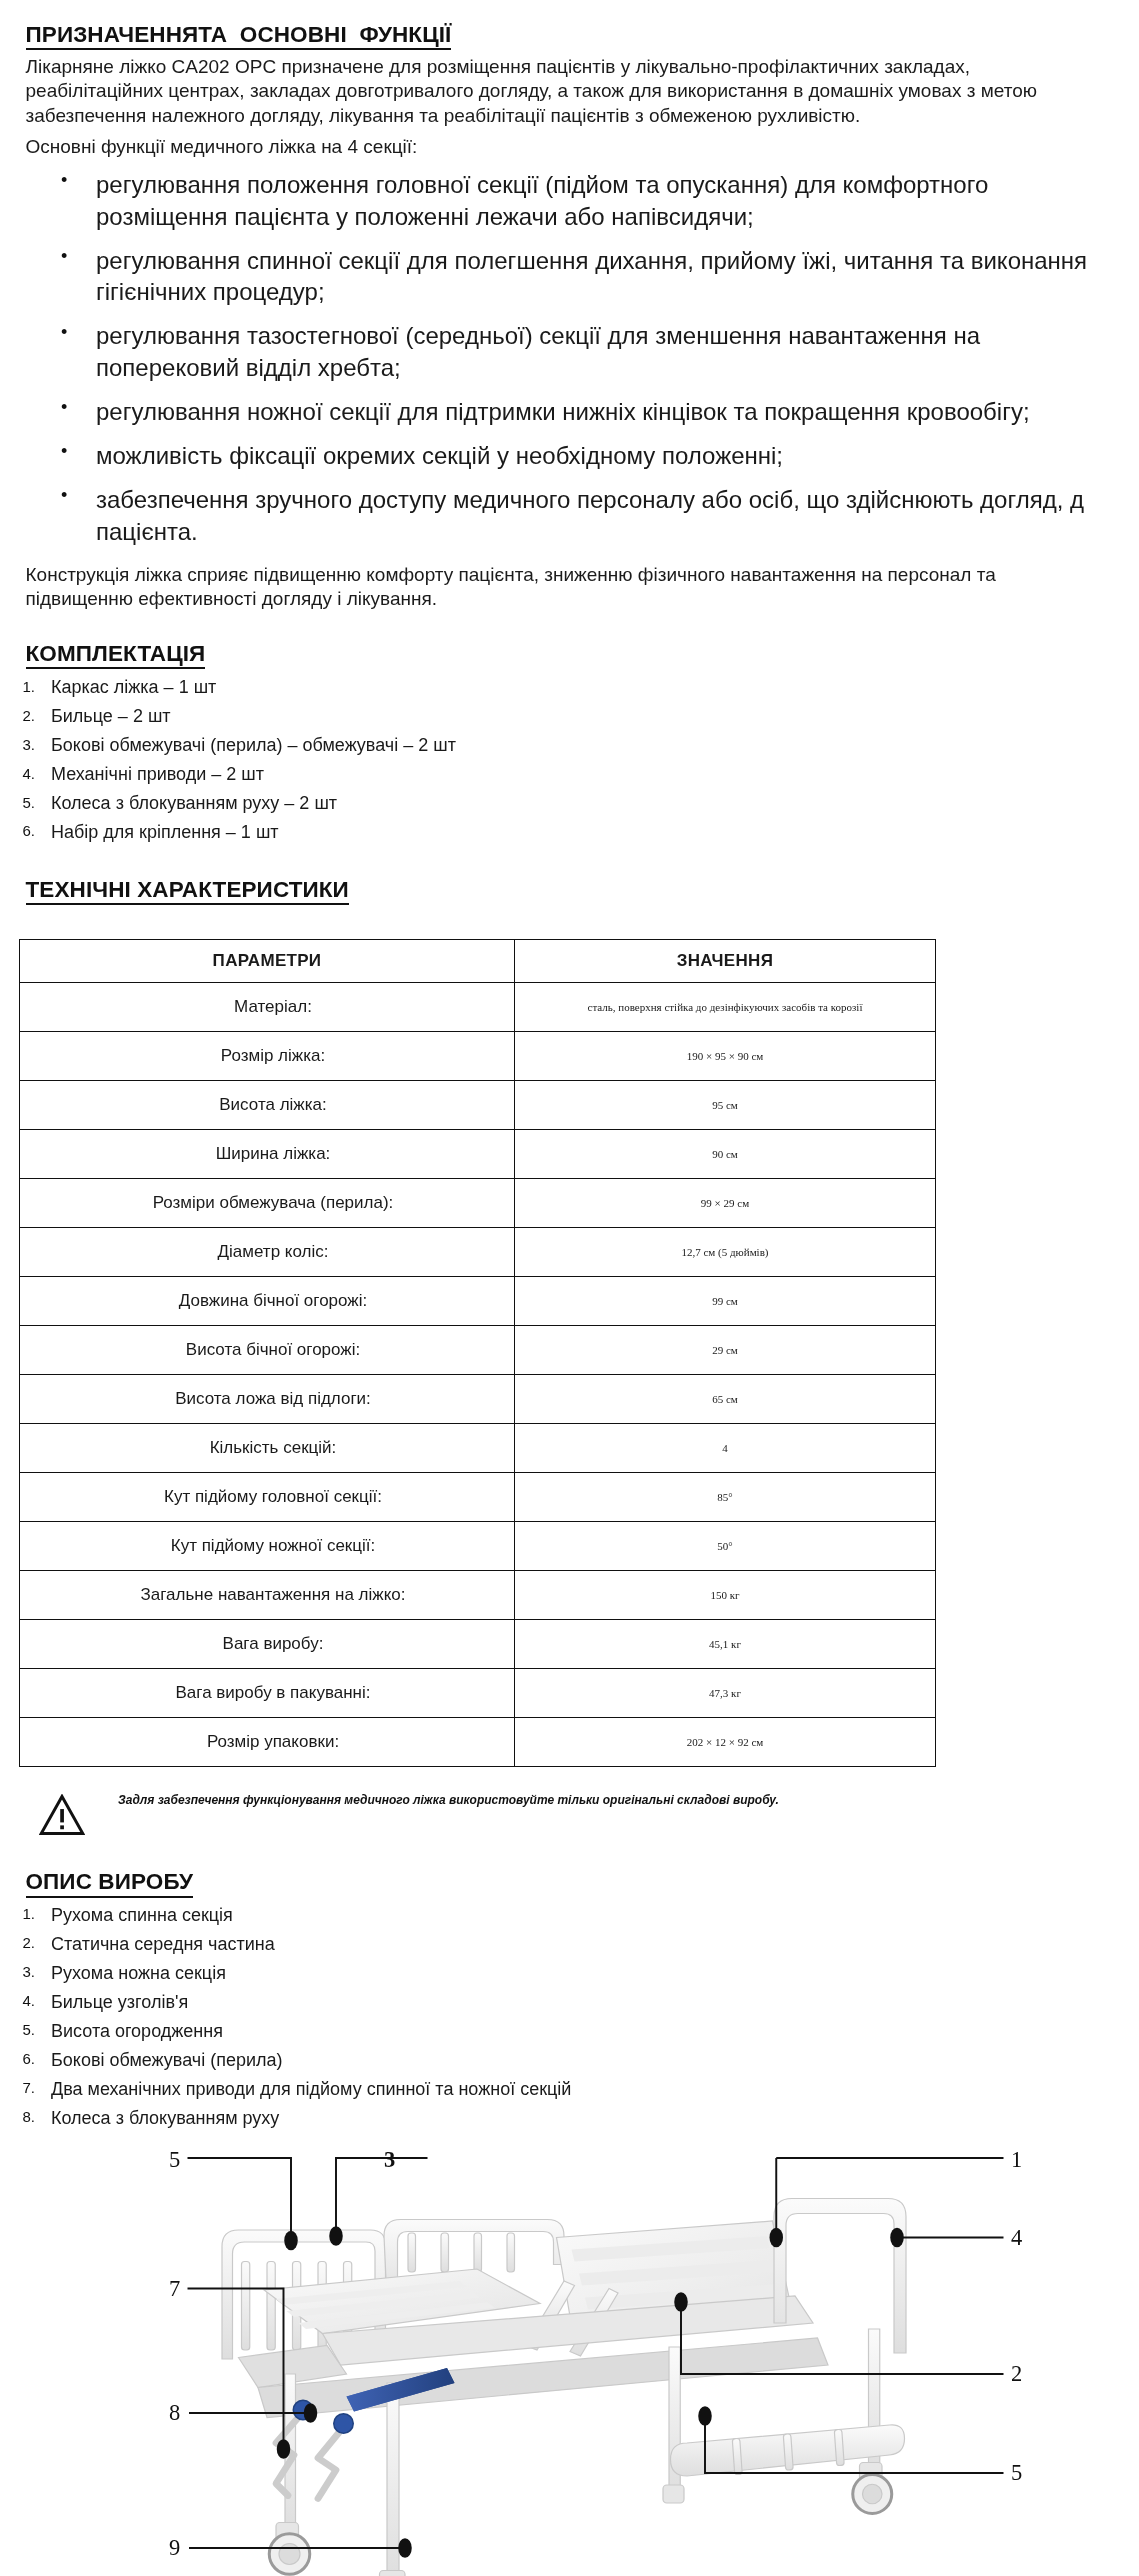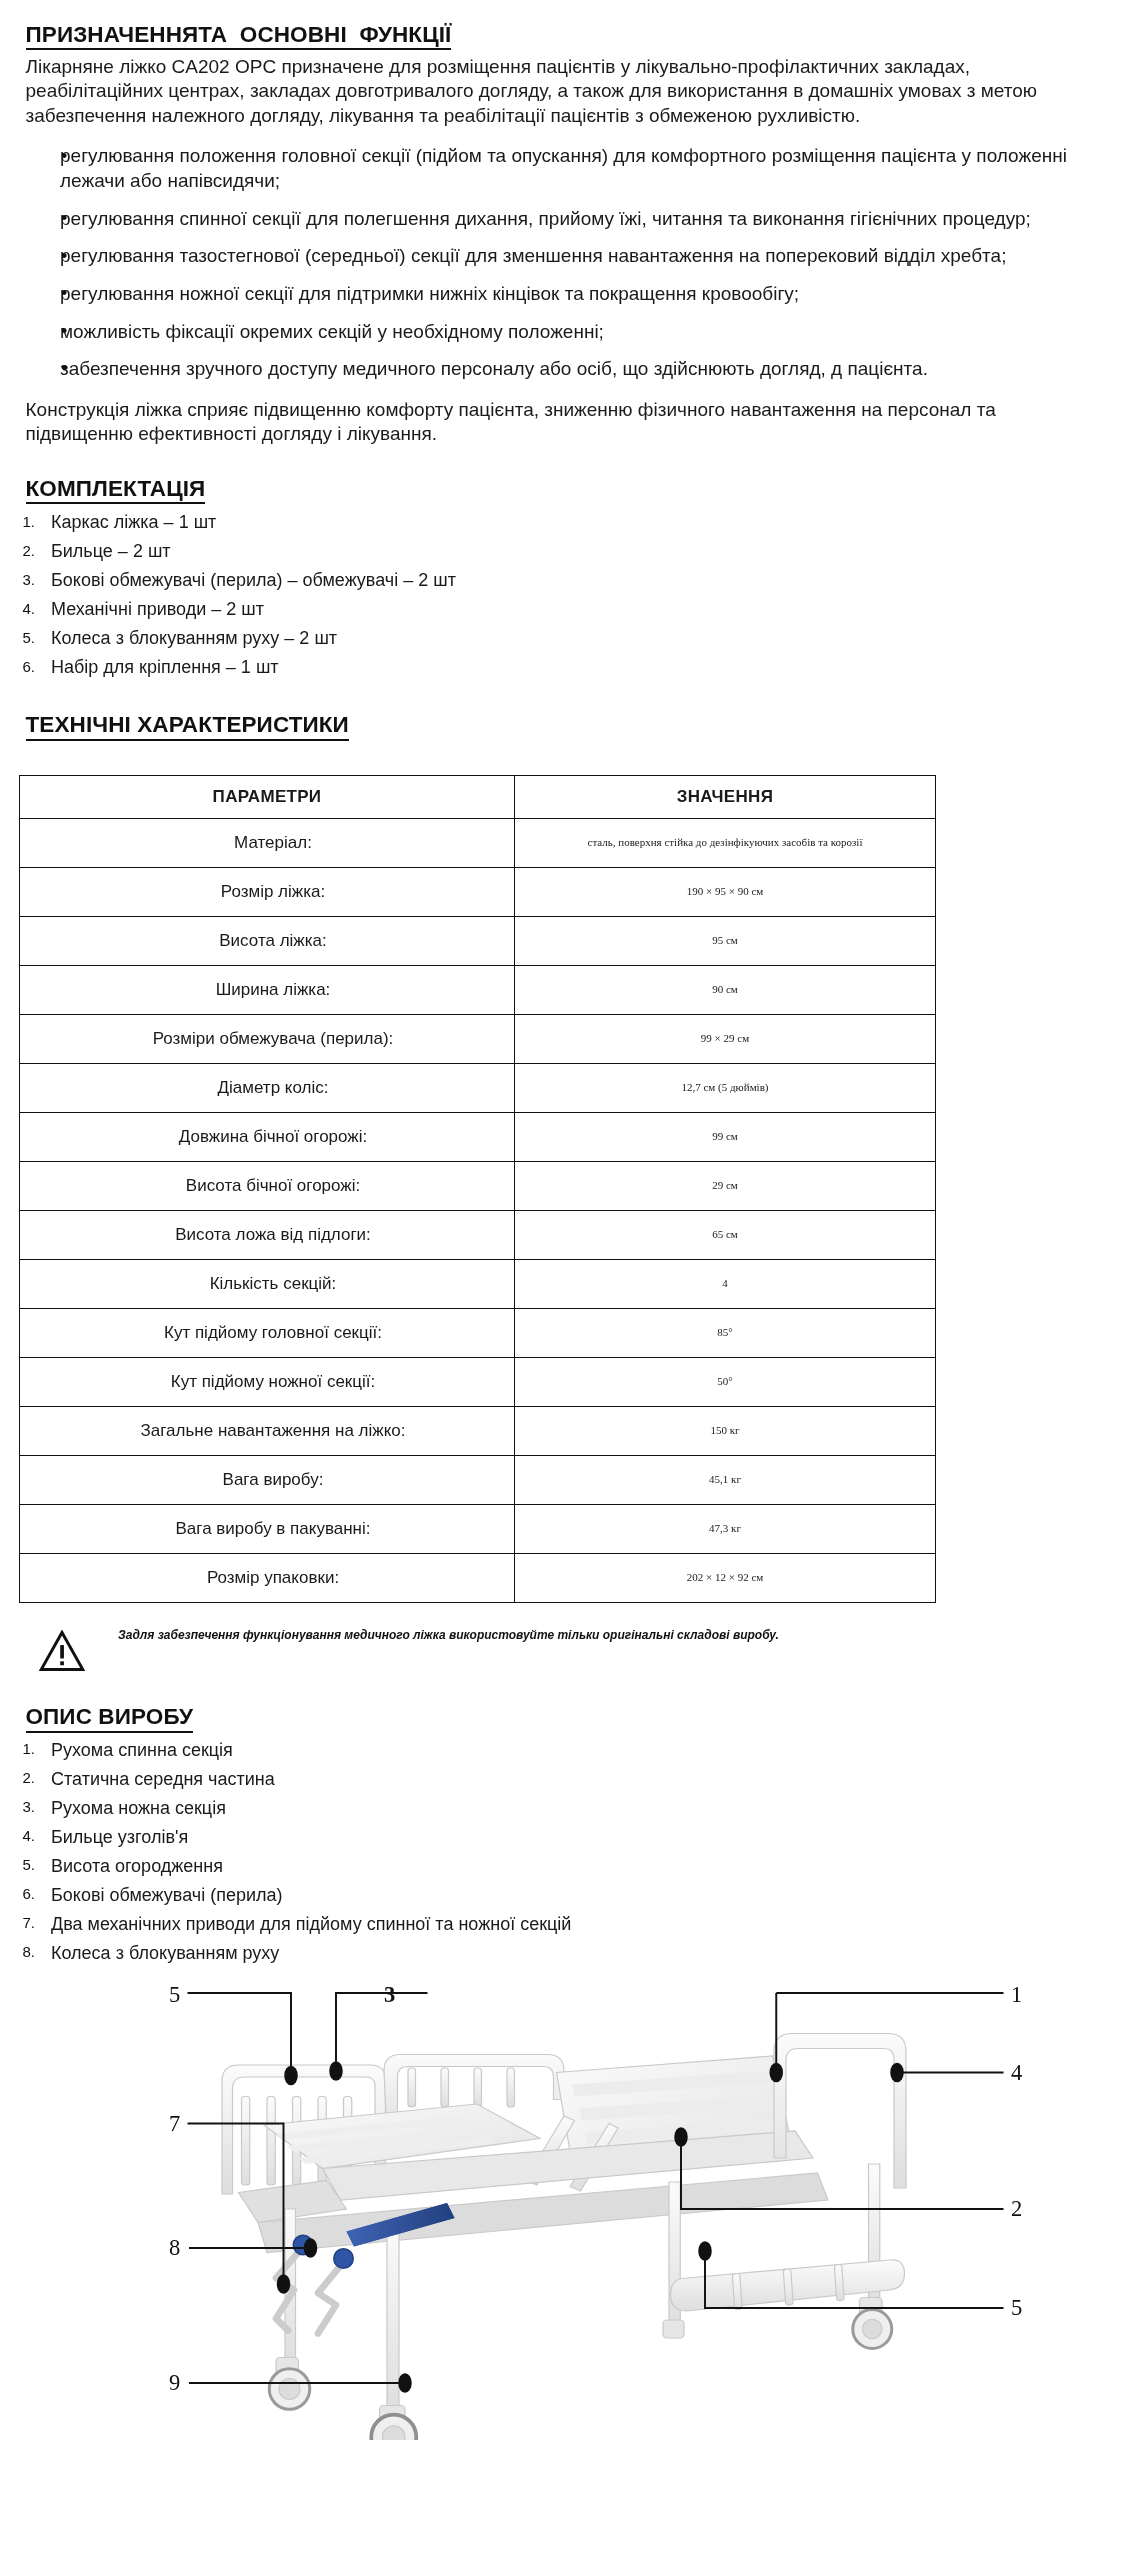--- a/index.html
+++ b/index.html
@@ -52,23 +52,23 @@
   }
 
   
   ul.bullets {
     list-style: none;
     margin: 0;
     padding: 0;
   }
   ul.bullets > li {
     position: relative;
-    padding-left: 60px;
+    padding-left: 96px;
     padding-right: 0;
-    font-size: 19px;
+    font-size: 24px;
     line-height: 1.31;
     margin-bottom: 12.7px;
     width: 1102px;
     box-sizing: border-box;
   }
   ul.bullets > li::before {
     content: "\2022";
     position: absolute;
     left: 61px;
     top: -0.7px;
@@ -188,20 +188,21 @@
 
   <div style="height:10.5px"></div>
   <div class="head-wrap">
     <span class="sec-head">ПРИЗНАЧЕННЯТА  ОСНОВНІ  ФУНКЦІЇ</span>
   </div>
 
   <div style="height:4.5px"></div>
   <div class="para">Лікарняне ліжко CA202 OPC призначене для розміщення пацієнтів у лікувально-профілактичних закладах, реабілітаційних центрах, закладах довготривалого догляду, а також для використання в домашніх умовах з метою забезпечення належного догляду, лікування та реабілітації пацієнтів з обмеженою рухливістю.</div>
 
   <div style="height:6.7px"></div>
+  <div class="para" style="width:675px">Основні функції медичного ліжка на 4 секції:</div>
 
   <div style="height:9px"></div>
   <ul class="bullets">
     <li>регулювання положення головної секції (підйом та опускання) для комфортного розміщення пацієнта у положенні лежачи або напівсидячи;</li>
     <li>регулювання спинної секції для полегшення дихання, прийому їжі, читання та виконання гігієнічних процедур;</li>
     <li>регулювання тазостегнової (середньої) секції для зменшення навантаження на поперековий відділ хребта;</li>
     <li>регулювання ножної секції для підтримки нижніх кінцівок та покращення кровообігу;</li>
     <li>можливість фіксації окремих секцій у необхідному положенні;</li>
     <li>забезпечення зручного доступу медичного персоналу або осіб, що здійснюють догляд, д пацієнта.</li>
   </ul>

